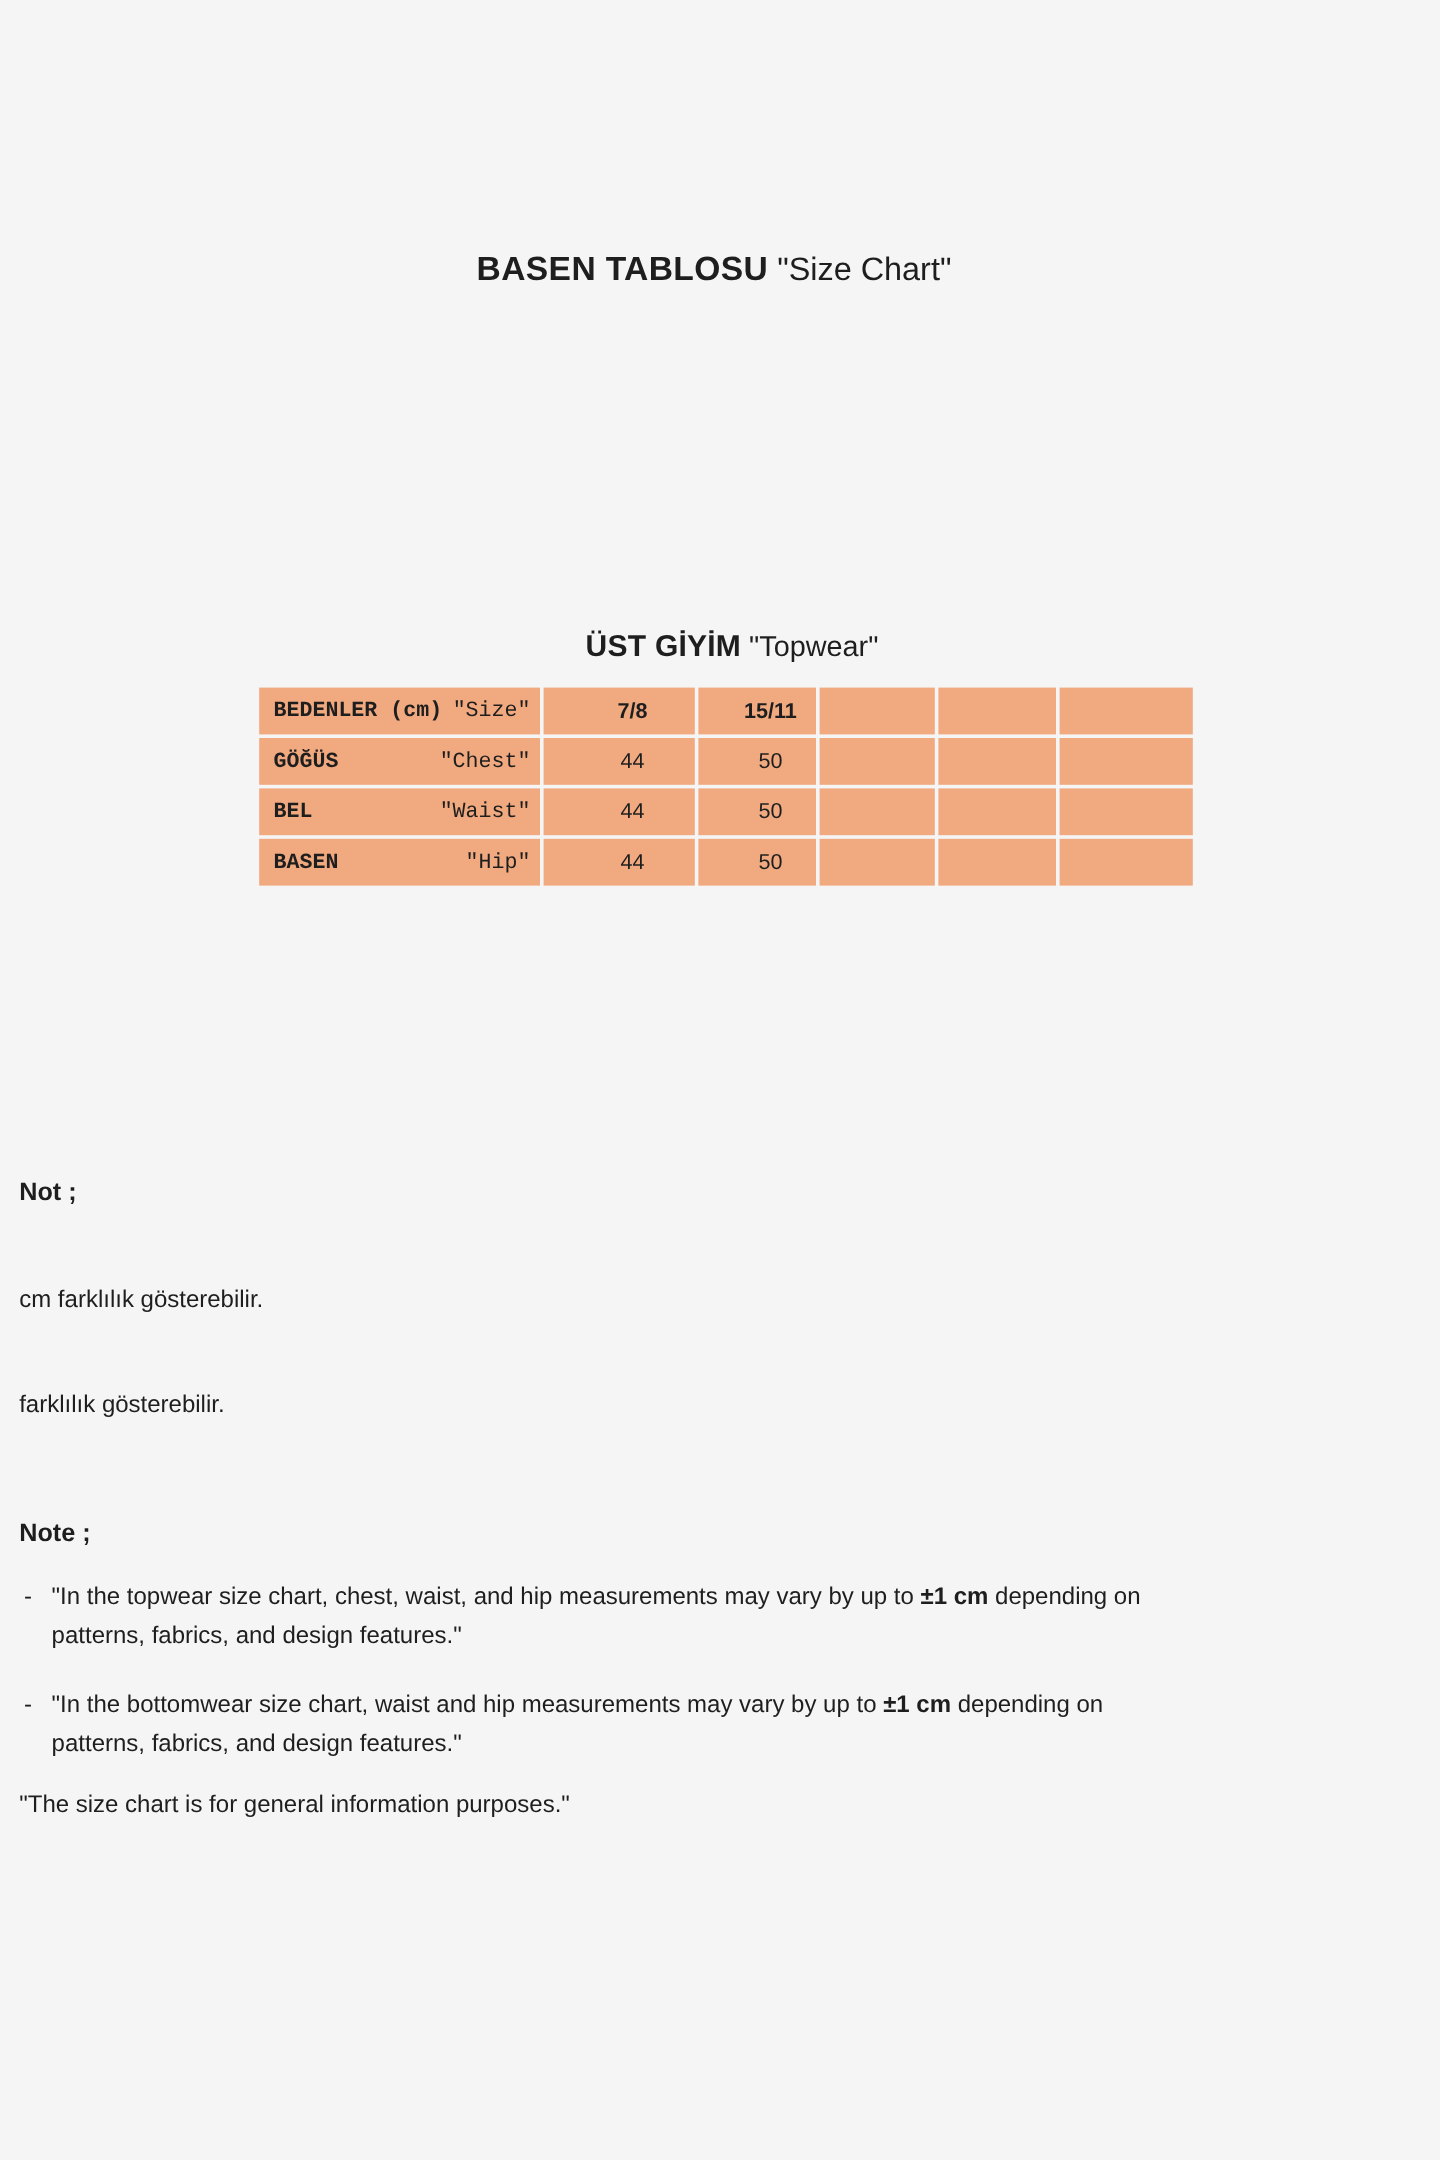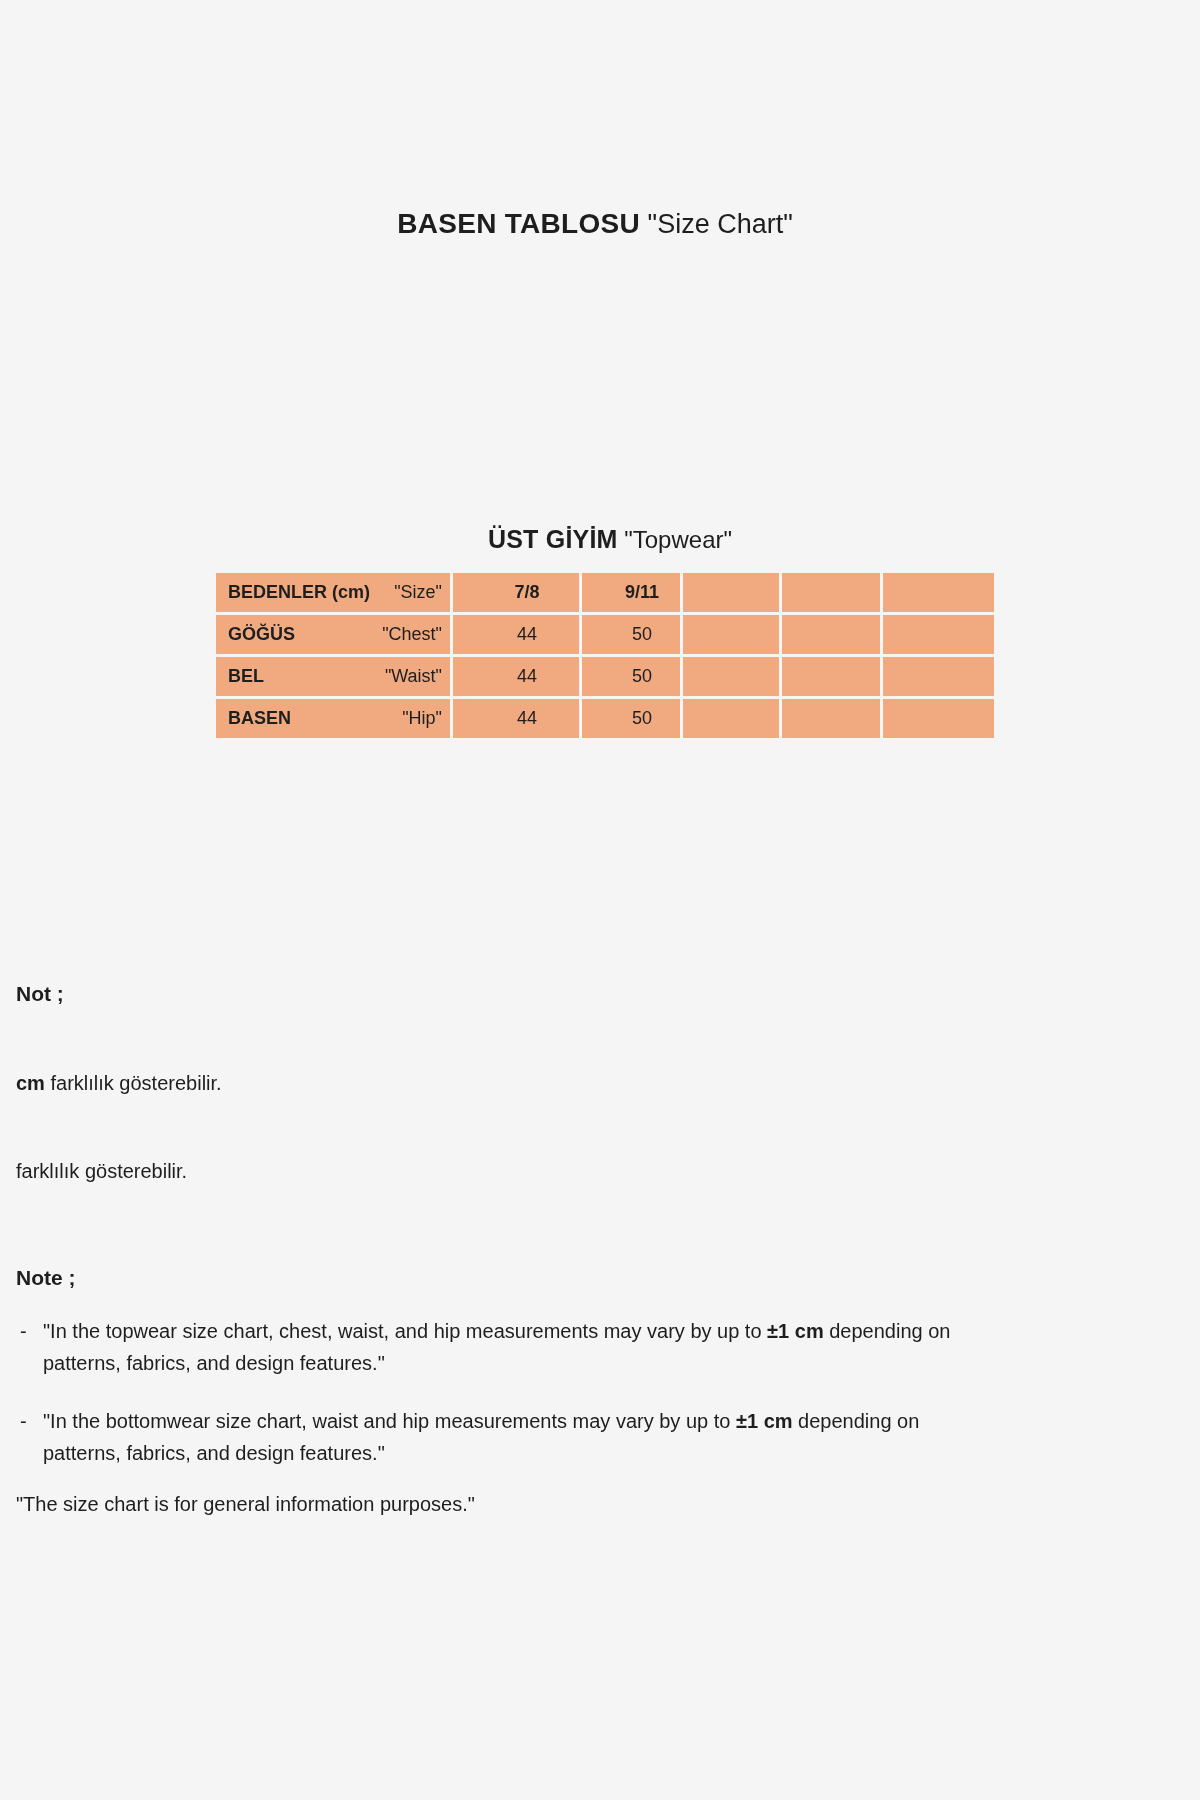--- a/index.html
+++ b/index.html
@@ -42,21 +42,21 @@
   }
   .size-table td {
     background: #f1aa80;
     height: 39px;
     font-size: 18px;
     padding: 0;
     vertical-align: middle;
     overflow: hidden;
   }
   .size-table td.lbl { padding: 0 8px 0 12px; }
-  .lblwrap { display: flex; justify-content: space-between; align-items: baseline; }
+  .lblwrap { display: flex; justify-content: space-between; align-items: baseline; font-family: Liberation Mono, monospace; }
   .lbl-tr { font-weight: bold; white-space: nowrap; }
   .lbl-en { font-weight: normal; white-space: nowrap; }
   .size-table td.val { text-align: center; padding-left: 22px; }
   .size-table tr.hdr td.val { font-weight: bold; }
 
   
   .note-line {
     position: absolute;
     left: 16px;
     font-size: 20px;
@@ -91,21 +91,21 @@
     </colgroup>
     <tbody>
       <tr class="hdr">
         <td class="lbl">
           <span class="lblwrap">
               <span class="lbl-tr">BEDENLER (cm)</span>
               <span class="lbl-en">"Size"</span>
             </span>
         </td>
         <td class="val">7/8</td>
-        <td class="val">9/11</td>
+        <td class="val">15/11</td>
         <td></td>
         <td></td>
         <td></td>
       </tr>
       <tr>
         <td class="lbl">
           <span class="lblwrap">
               <span class="lbl-tr">GÖĞÜS</span>
               <span class="lbl-en">"Chest"</span>
             </span>
@@ -139,21 +139,21 @@
         <td class="val">44</td>
         <td class="val">50</td>
         <td></td>
         <td></td>
         <td></td>
       </tr>
     </tbody>
   </table>
 
   <div class="note-line heading" style="top:979px">Not ;</div>
-  <div class="note-line" style="top:1068px"><span style="font-weight: bold;">cm</span><span> farklılık gösterebilir.</span></div>
+  <div class="note-line" style="top:1068px"><span style="font-weight: normal;">cm</span><span> farklılık gösterebilir.</span></div>
   <div class="note-line" style="top:1156px"><span>farklılık gösterebilir.</span></div>
 
   <div class="note-line heading" style="top:1263px">Note ;</div>
 
   <div class="note-line dash" style="top:1316px">-</div>
   <div class="note-line en-line" style="top:1316px"><span>"In the topwear size chart, chest, waist, and hip measurements may vary by up to </span><span style="font-weight: bold;">±1 cm</span><span> depending on</span></div>
   <div class="note-line en-line" style="top:1348px"><span>patterns, fabrics, and design features."</span></div>
 
   <div class="note-line dash" style="top:1406px">-</div>
   <div class="note-line en-line" style="top:1406px"><span>"In the bottomwear size chart, waist and hip measurements may vary by up to </span><span style="font-weight: bold;">±1 cm</span><span> depending on</span></div>

